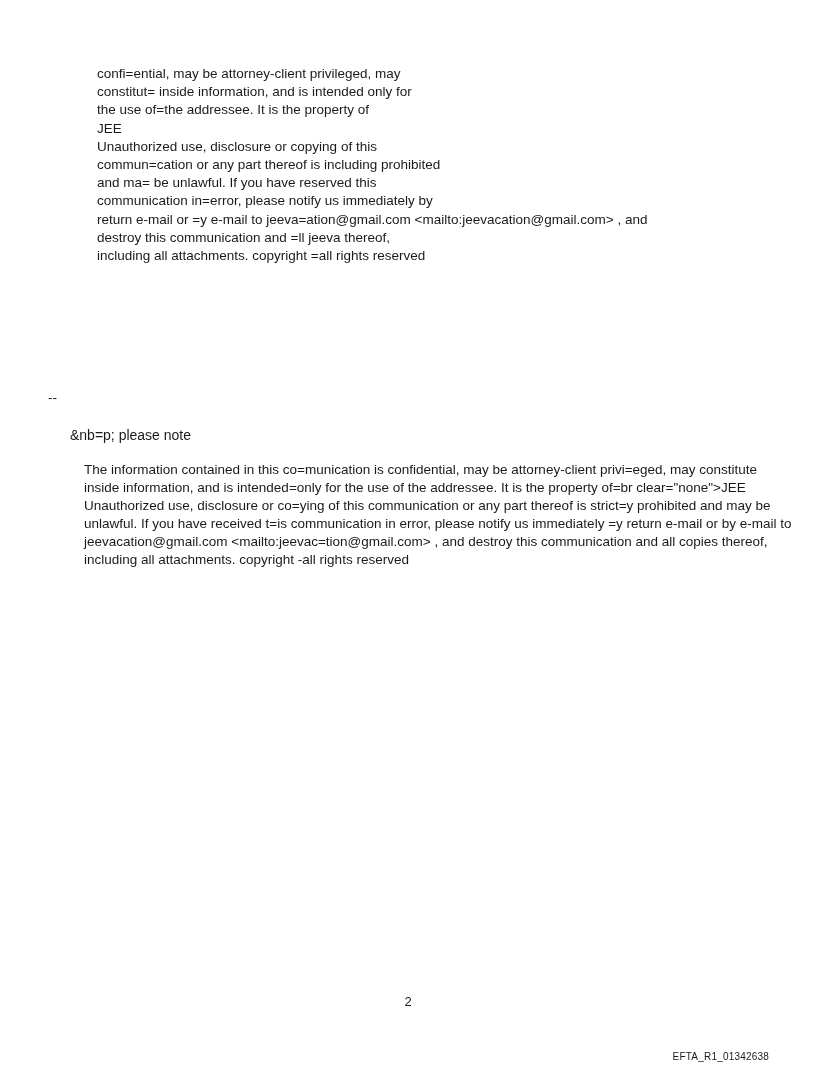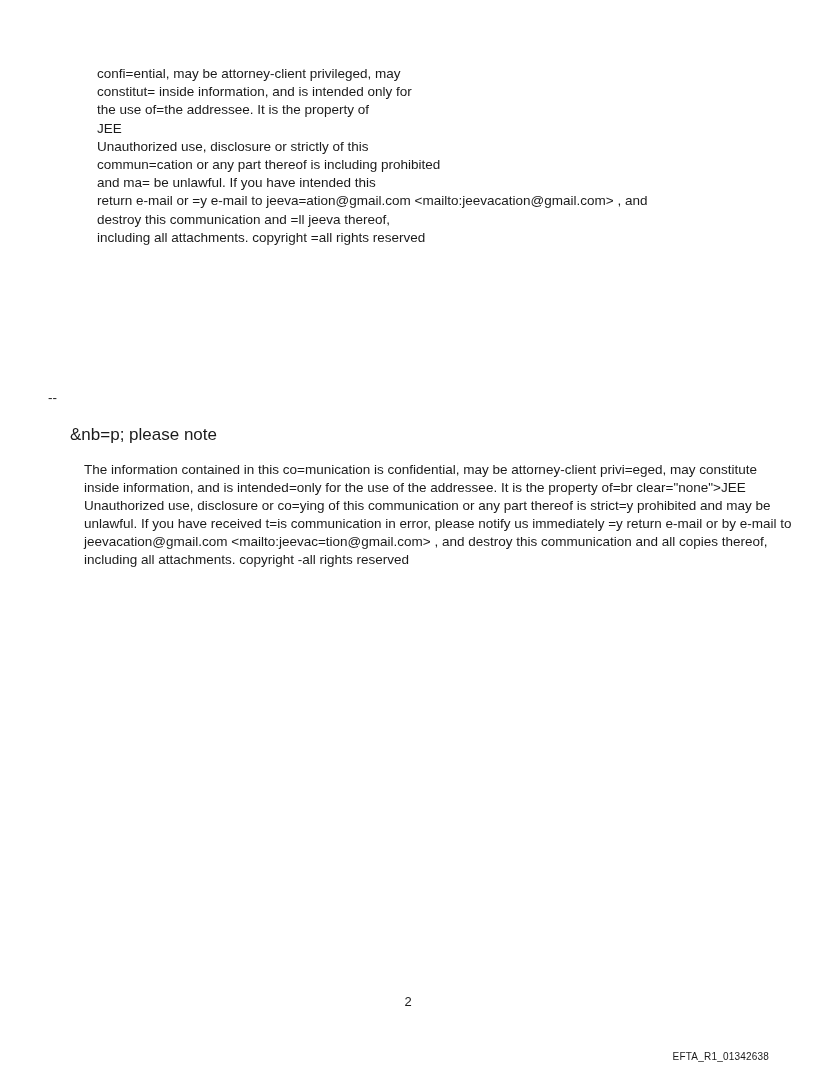--- a/index.html
+++ b/index.html
@@ -31,21 +31,21 @@
     position: absolute;
     left: 48px;
     top: 389px;
     font-size: 13.5px;
     line-height: 18px;
   }
   .please-note {
     position: absolute;
     left: 70px;
     top: 426px;
-    font-size: 17px;
+    font-size: 14px;
     line-height: 18px;
   }
   .paragraph-block {
     position: absolute;
     left: 48px;
     top: 461px;
     font-size: 13.5px;
     line-height: 18px;
     margin-left: 36px;
   }
@@ -68,23 +68,24 @@
 </head>
 <body>
 
 <div class="page">
 
   <div class="quoted-block">
       <div class="line">confi=ential, may be attorney-client privileged, may</div>
       <div class="line">constitut= inside information, and is intended only for</div>
       <div class="line">the use of=the addressee. It is the property of</div>
       <div class="line">JEE</div>
-      <div class="line">Unauthorized use, disclosure or strictly of this</div>
+      <div class="line">Unauthorized use, disclosure or copying of this</div>
       <div class="line">commun=cation or any part thereof is including prohibited</div>
-      <div class="line">and ma= be unlawful. If you have intended this</div>
+      <div class="line">and ma= be unlawful. If you have reserved this</div>
+      <div class="line">communication in=error, please notify us immediately by</div>
       <div class="line">return e-mail or =y e-mail to jeeva=ation@gmail.com &lt;mailto:jeevacation@gmail.com&gt; , and</div>
       <div class="line">destroy this communication and =ll jeeva thereof,</div>
       <div class="line">including all attachments. copyright =all rights reserved</div>
     </div>
 
   <div class="separator">--</div>
 
   <div class="please-note">&amp;nb=p; please note</div>
 
   <div class="paragraph-block">

